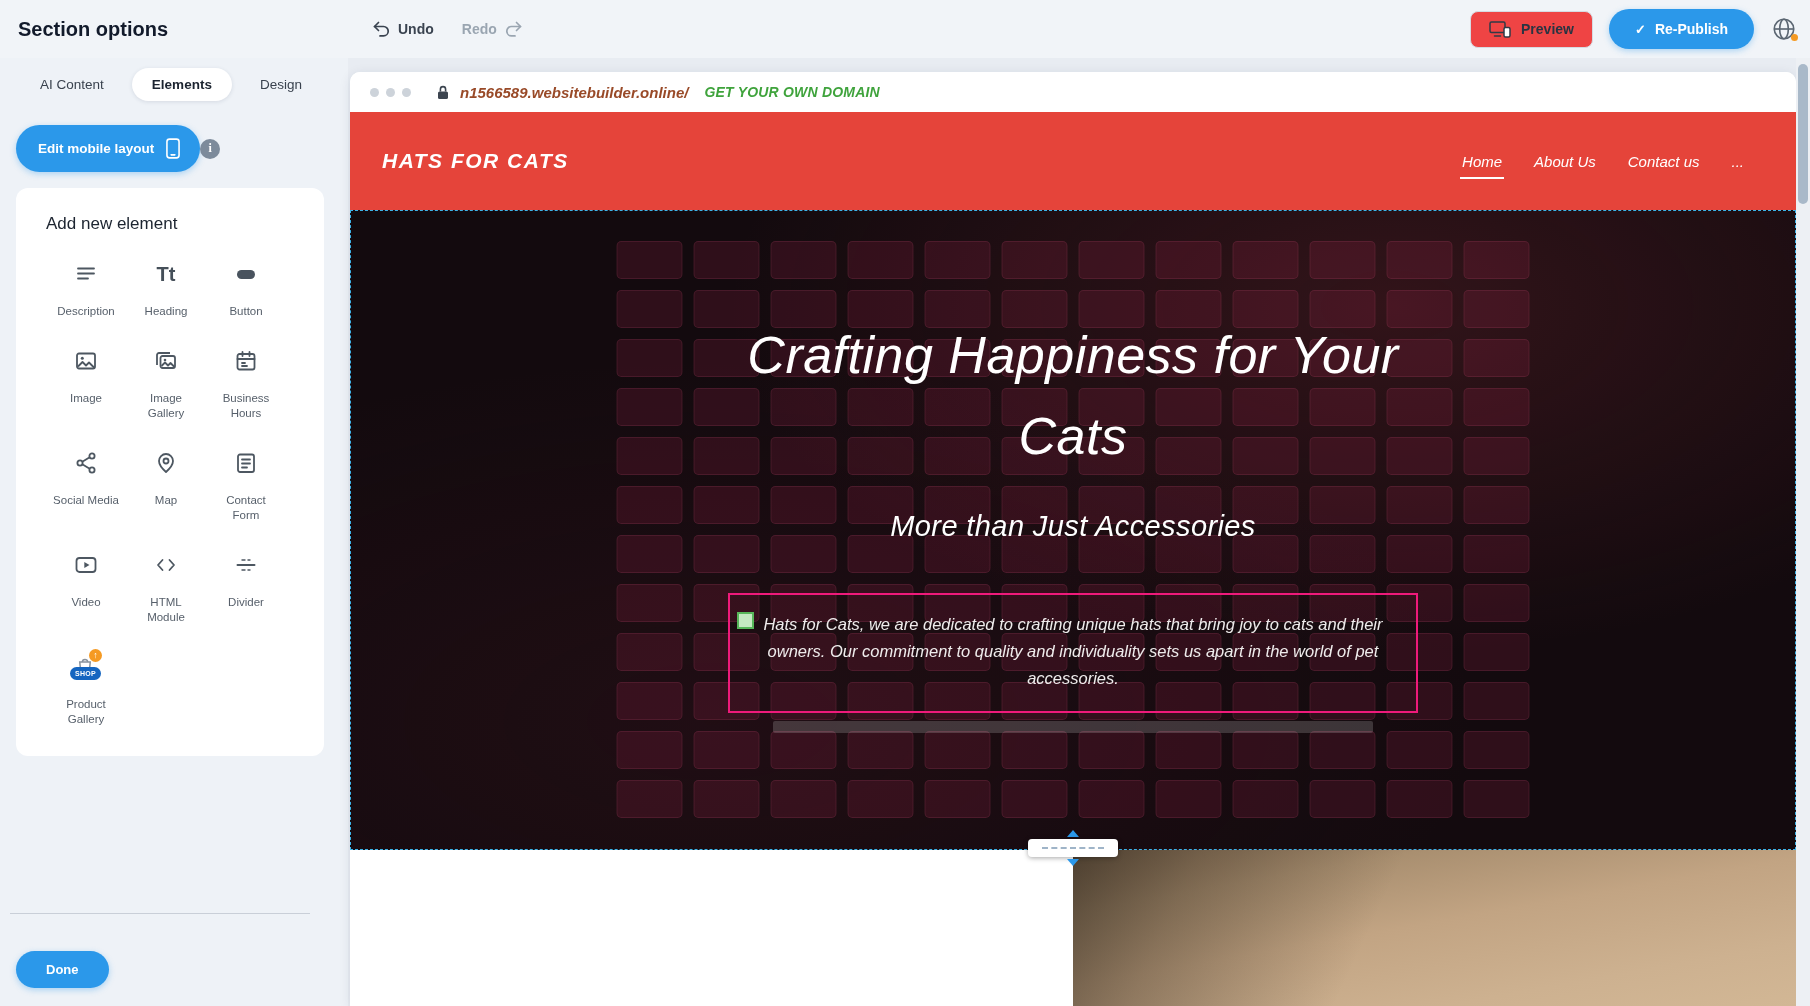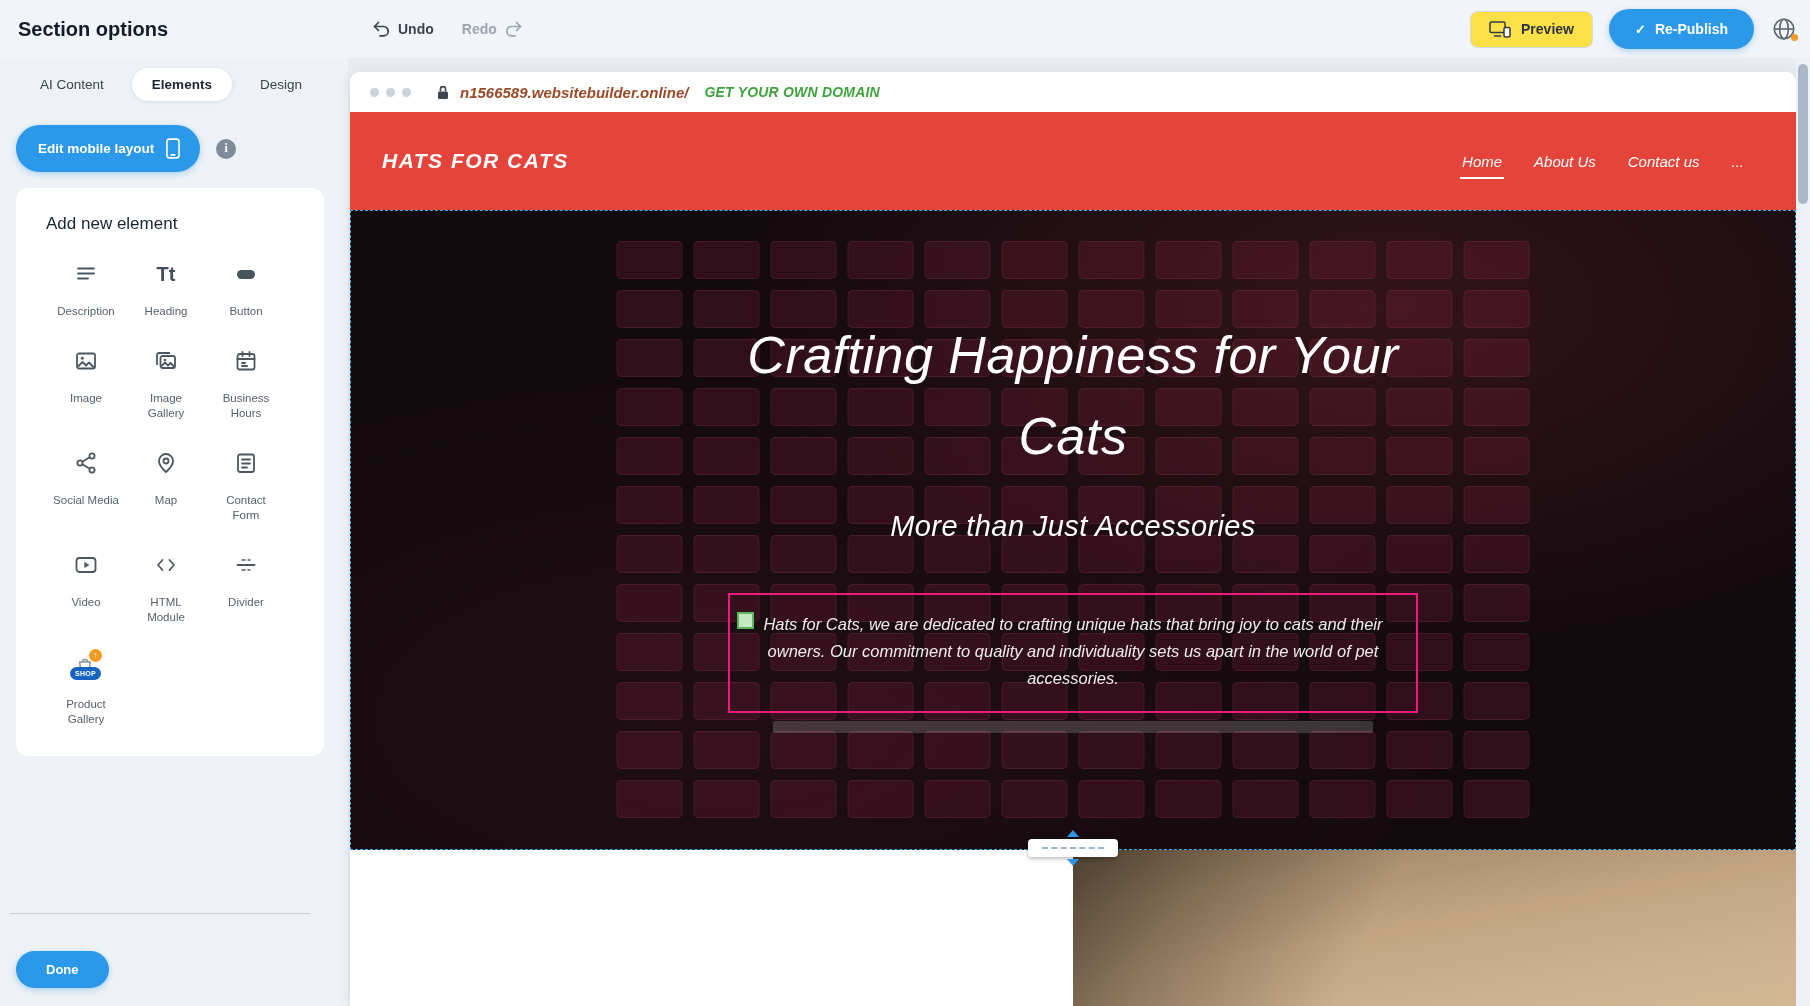--- a/index.html
+++ b/index.html
@@ -8,35 +8,35 @@
 
   
   .topbar { position:absolute; top:0; left:0; right:0; height:58px; background:#f1f4f8; z-index:20; }
   .page-title { position:absolute; left:18px; top:18px; font-size:20px; font-weight:bold; color:#121a2b; }
   .undo-redo { position:absolute; left:372px; top:0; height:58px; display:flex; align-items:center; gap:28px; }
   .ur-btn { display:flex; align-items:center; gap:7px; background:none; border:none; font-family:inherit; font-size:14px; font-weight:bold; cursor:pointer; }
   .ur-btn.undo { color:#3a4350; }
   .ur-btn.redo { color:#9aa5b1; }
   .redo-svg { transform:scaleX(-1); }
   .topbar-actions { position:absolute; right:12px; top:0; height:58px; display:flex; align-items:center; gap:16px; }
-  .preview-btn { display:flex; align-items:center; gap:10px; background:#fde047; border:1px solid #d6dbe2; border-radius:8px; padding:9px 18px; font-family:inherit; font-size:14px; font-weight:bold; color:#2a3442; cursor:pointer; }
+  .preview-btn { display:flex; align-items:center; gap:10px; background:#ef4444; border:1px solid #d6dbe2; border-radius:8px; padding:9px 18px; font-family:inherit; font-size:14px; font-weight:bold; color:#2a3442; cursor:pointer; }
   .republish-btn { display:flex; align-items:center; gap:9px; background:#2b98ea; border:none; border-radius:22px; padding:12px 26px; font-family:inherit; font-size:14px; font-weight:bold; color:#fff; cursor:pointer; box-shadow:0 2px 6px rgba(43,152,234,.35); }
   .check-glyph { font-size:13px; }
   .globe-wrap { position:relative; width:28px; height:28px; display:flex; align-items:center; justify-content:center; cursor:pointer; }
   .globe-dot { position:absolute; right:0; bottom:2px; width:7px; height:7px; border-radius:50%; background:#f59a23; }
 
   
   .sidebar { position:absolute; top:58px; left:0; width:340px; bottom:0; background:#eef2f7; z-index:10; }
   .tabs { display:flex; align-items:center; justify-content:space-between; padding:10px 28px 4px 30px; }
   .tab { border:none; background:none; font-family:inherit; font-size:13.5px; color:#39424e; padding:9px 10px; cursor:pointer; border-radius:18px; }
   .tab.active { background:#fff; font-weight:bold; padding:9px 20px; box-shadow:0 1px 4px rgba(30,50,80,.12); color:#1c2430; }
   .tip-card { margin:14px 16px 0; background:#fff; border-radius:12px; padding:17px 20px 19px; }
   .tip-title { color:#f59a23; font-size:15px; font-weight:bold; }
   .tip-body { margin-top:9px; font-size:13px; line-height:1.5; color:#5b6470; }
-  .mobile-row { margin:20px 16px 0; display:flex; align-items:center; gap:16px; }
+  .mobile-row { margin:20px 16px 0; display:flex; align-items:center; }
   .edit-mobile-btn { display:flex; align-items:center; gap:12px; background:#2b98ea; border:none; border-radius:26px; padding:13px 20px 13px 22px; font-family:inherit; font-size:13.5px; font-weight:bold; color:#fff; cursor:pointer; box-shadow:0 2px 6px rgba(43,152,234,.35); }
   .info-circle { width:20px; height:20px; border-radius:50%; background:#7d8b9b; color:#fff; font-size:12px; font-weight:bold; display:flex; align-items:center; justify-content:center; cursor:pointer; font-family:"Liberation Serif", serif; }
   .add-card { margin:16px 16px 0; background:#fff; border-radius:12px; padding:26px 14px 30px 30px; }
   .add-title { font-size:17px; color:#1c2430; margin-bottom:26px; }
   .el-grid { display:grid; grid-template-columns:repeat(3, 80px); row-gap:28px; }
   .el-item { display:flex; flex-direction:column; align-items:center; gap:16px; cursor:pointer; }
   .el-icon { height:28px; display:flex; align-items:center; justify-content:center; color:#4d5761; }
   .el-label { font-size:11.5px; color:#565f6a; text-align:center; line-height:1.3; max-width:66px; }
   .tt-glyph { font-size:20px; font-weight:bold; color:#454f59; line-height:1; }
   .pg-icon { position:relative; width:32px; height:28px; }

